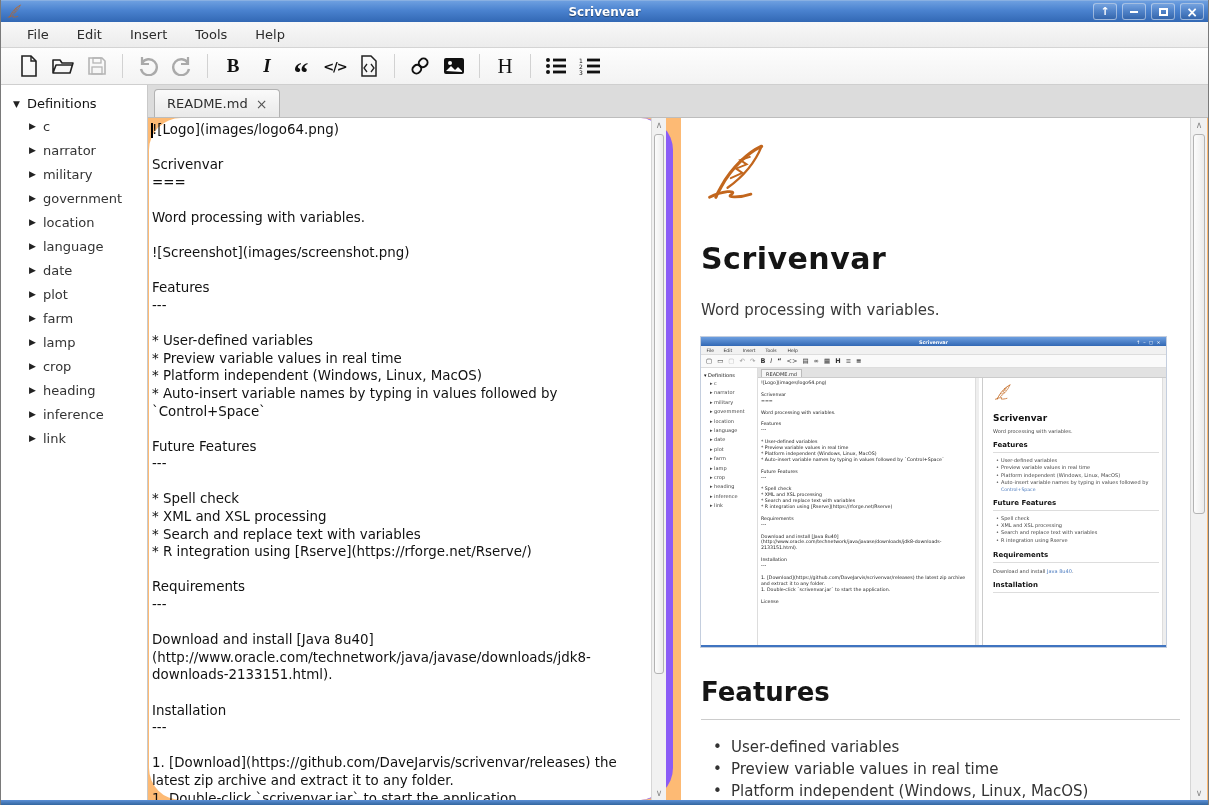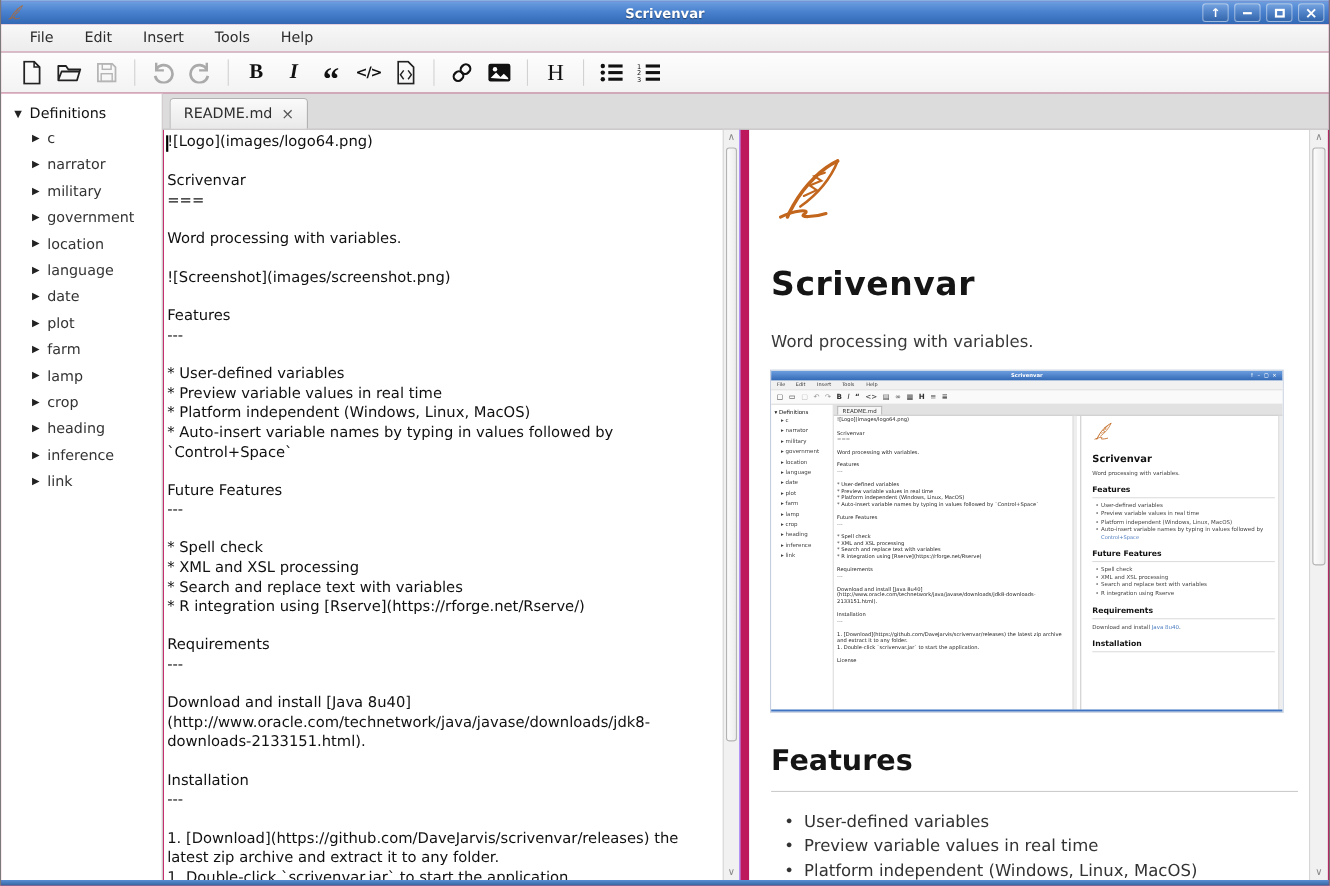--- a/index.html
+++ b/index.html
@@ -1,19 +1,19 @@
 <!DOCTYPE html>
 <html><head>
 <meta charset="utf-8">
 <style>
   * { margin:0; padding:0; box-sizing:border-box; }
   html,body { width:1209px; height:805px; overflow:hidden; background:#e8e8e8;
               font-family:"DejaVu Sans", sans-serif; }
 
-  .window { position:absolute; inset:0; background:#be185d;
+  .window { position:absolute; inset:0; background:#fdba74;
             border-left:1px solid #7a7a7a; border-right:1px solid #7a7a7a; }
 
   
   .titlebar { position:absolute; top:0; left:0; right:0; height:22px;
               background:linear-gradient(#6d9fe0 0%, #4a82cf 45%, #3268b4 100%);
               border-top:1px solid #89b0e2; display:flex; align-items:center; }
   .tb-icon { width:18px; height:16px; margin-left:4px; }
   .tb-title { position:absolute; left:0; right:0; text-align:center;
               color:#fff; font-size:12px; font-weight:bold;
               text-shadow:0 1px 1px rgba(0,0,0,.45); }
@@ -65,21 +65,21 @@
             background:#dcdcdc; border-bottom:1px solid #bdbdbd; }
   .tab { position:absolute; left:6px; bottom:0; height:28px;
          background:linear-gradient(#fafafa,#e9e9e9);
          border:1px solid #b2b2b2; border-bottom:none;
          border-radius:4px 4px 0 0; display:flex; align-items:center;
          padding:0 12px; gap:8px; font-size:13px; color:#2e2e2e; cursor:default; }
   .tab-close { color:#555; font-size:14px; cursor:default; }
 
   
   .editor-pane { position:absolute; top:118px; left:148px; width:524px; bottom:5px;
-                 background:#fff; border-right:1px solid #8b5cf6; }
+                 background:#fff; border-right:7px solid #8b5cf6;border-radius:32px; }
   .editor-text { position:absolute; top:0; left:0; right:15px; bottom:0;
                  padding:3px 2px 0 3px; font-size:13.4px; line-height:17.6px;
                  color:#111; white-space:pre-wrap; overflow-wrap:break-word;
                  overflow:hidden; cursor:text; }
   .caret { position:absolute; top:5px; left:2px; width:2px; height:15px; background:#000; }
 
   
   .vscroll { position:absolute; top:0; right:0; width:15px; bottom:0;
              background:#f1f1f1; border-left:1px solid #d6d6d6; }
   .vs-up, .vs-down { position:absolute; left:0; right:0; height:14px; text-align:center;

